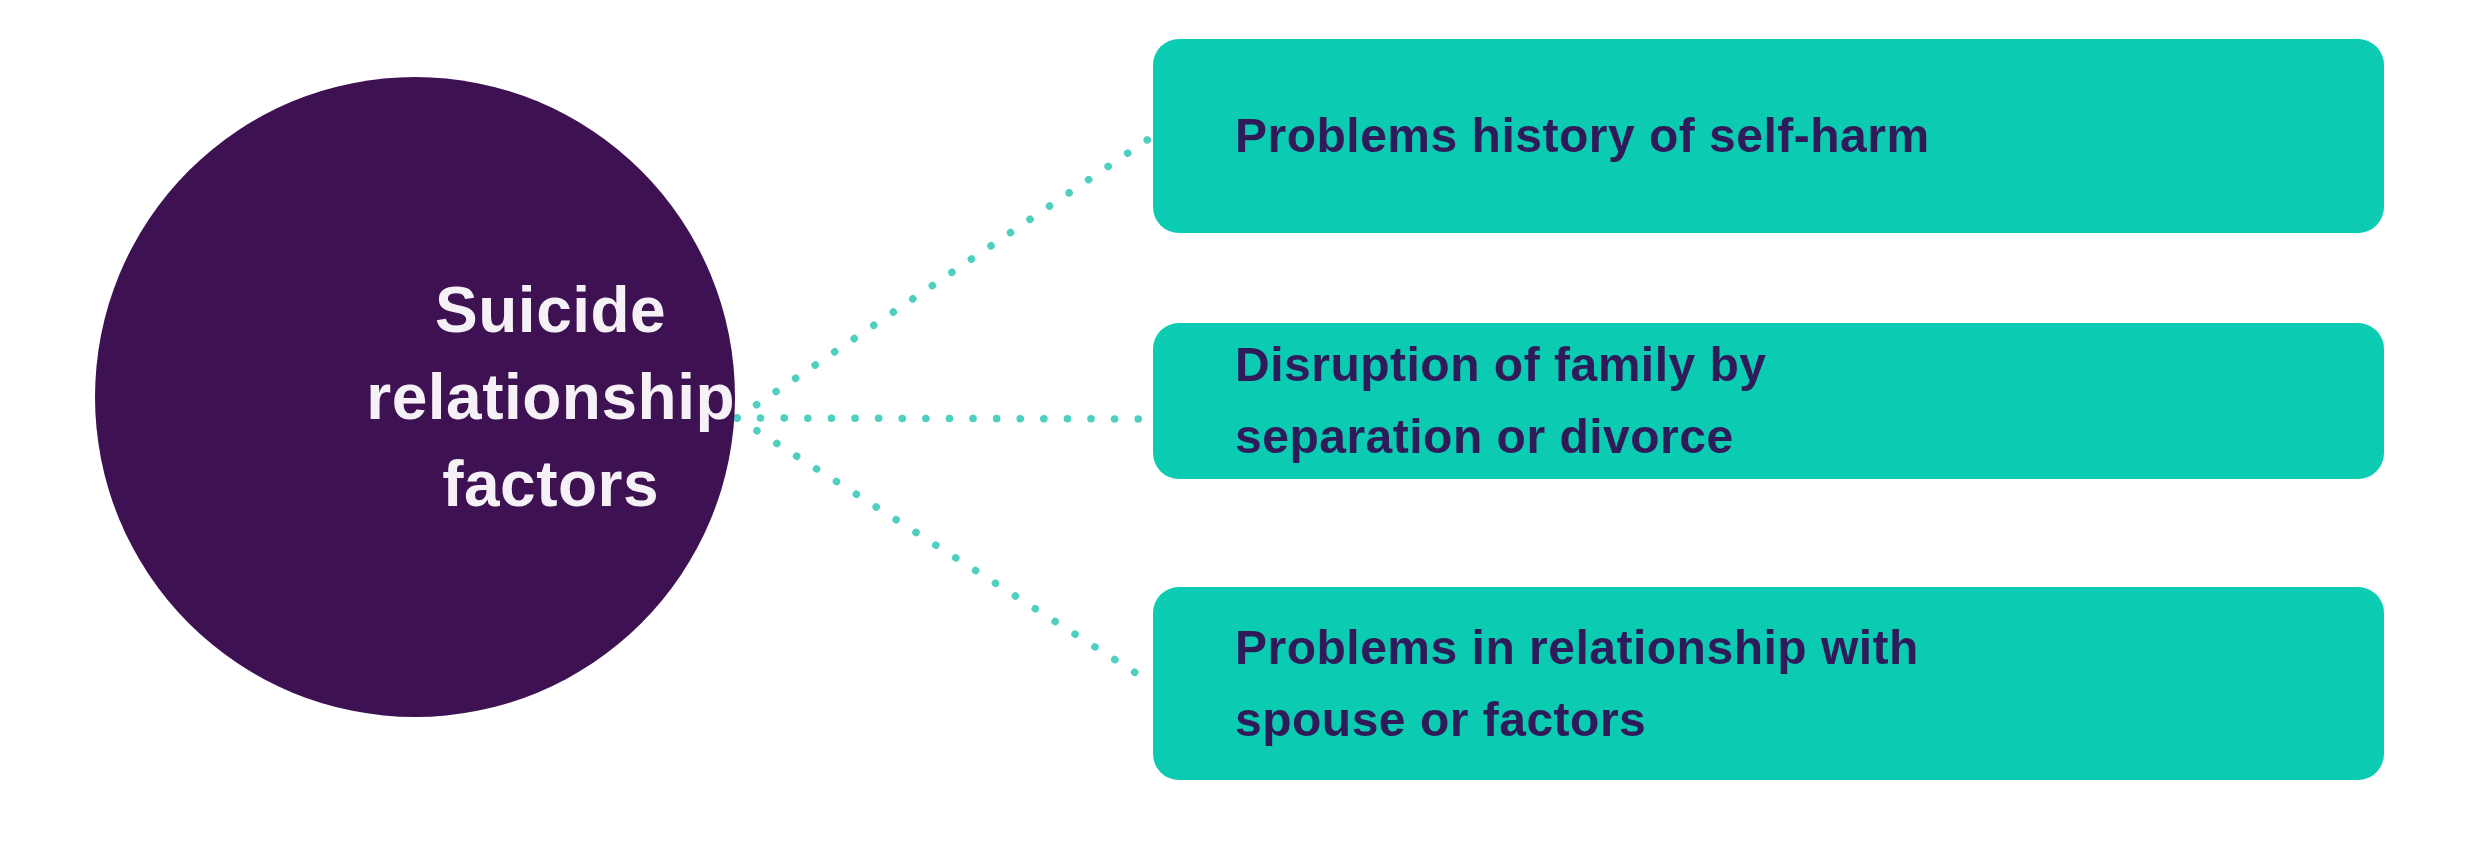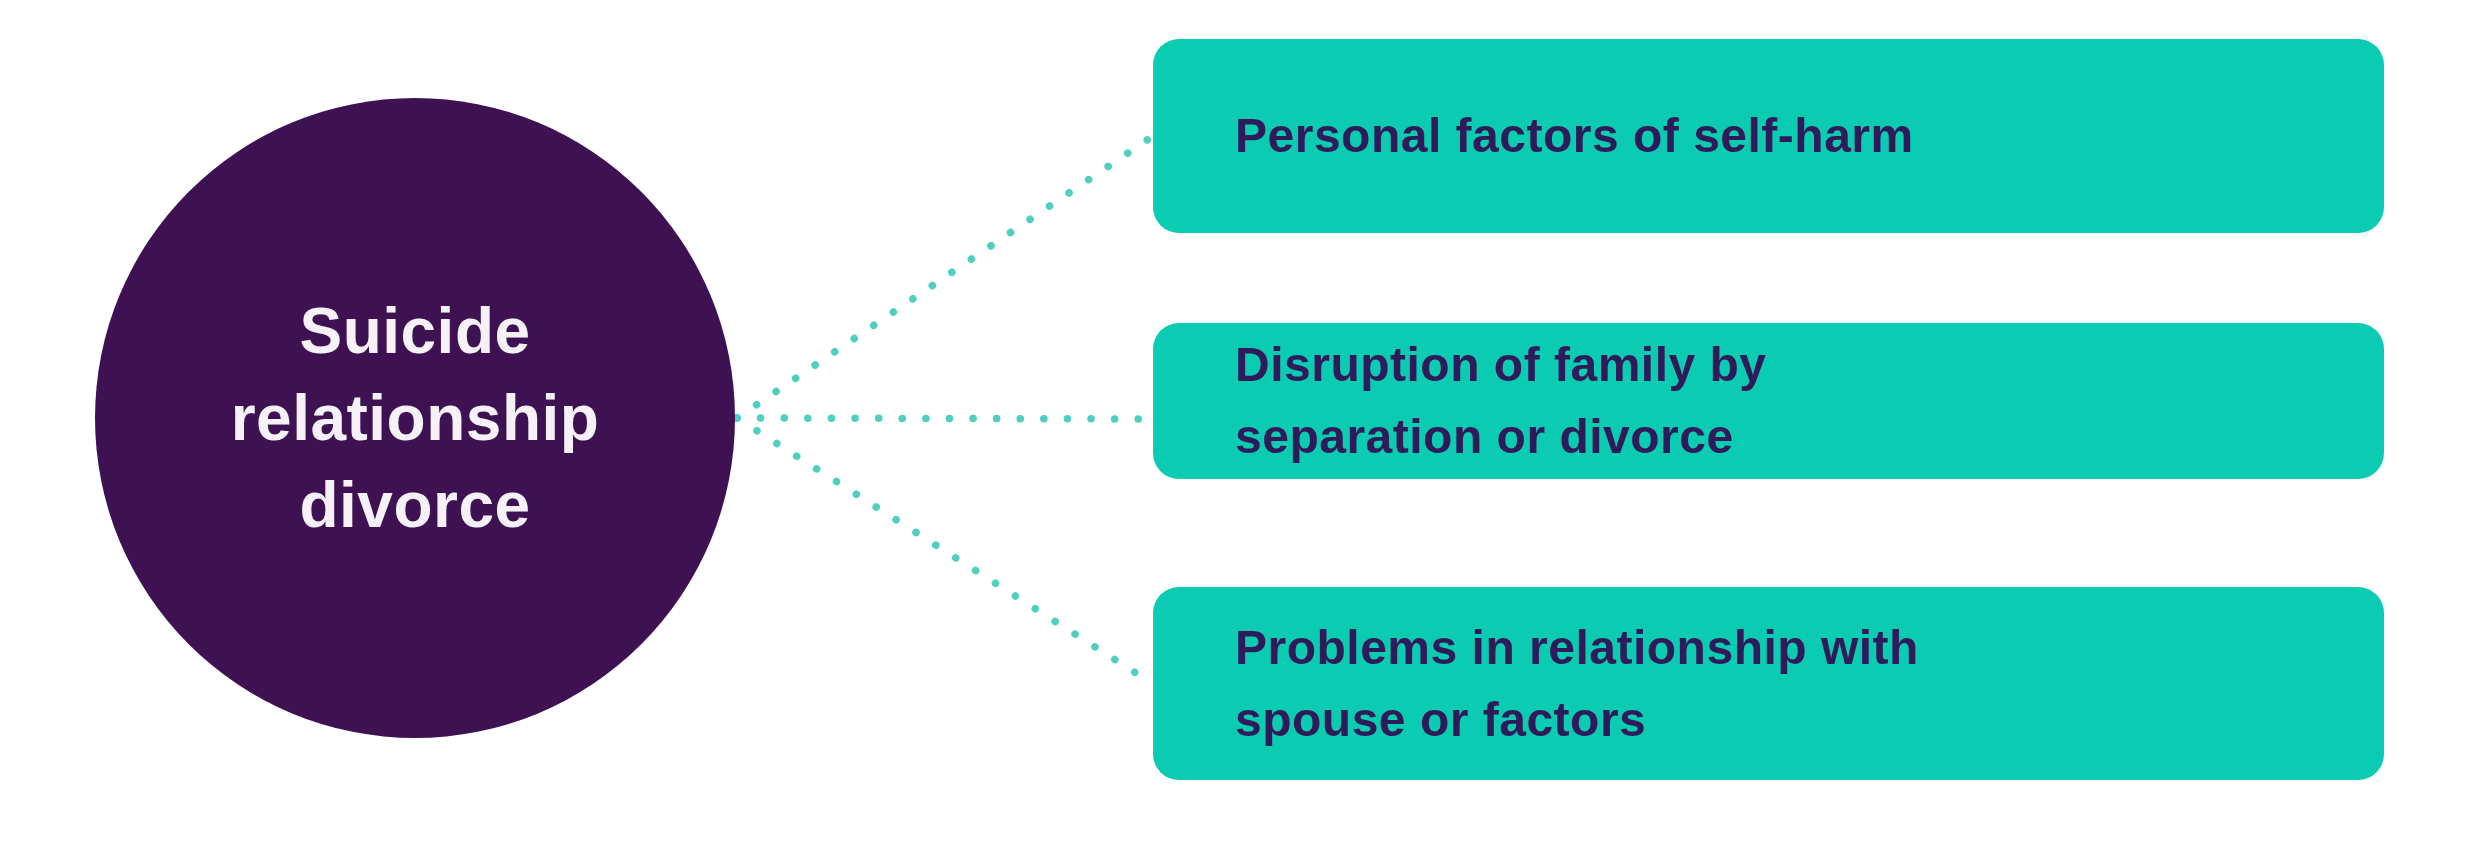--- a/index.html
+++ b/index.html
@@ -18,28 +18,28 @@
   .connectors {
     position: absolute;
     left: 0;
     top: 0;
     width: 2477px;
     height: 843px;
   }
   .central-circle {
     position: absolute;
     left: 95px;
-    top: 98px;
+    top: 77px;
     width: 640px;
     height: 640px;
     border-radius: 50%;
     background: #3d1152;
     display: flex;
     align-items: center;
-    justify-content: center;
+    justify-content: flex-end;
   }
   .central-label {
     color: #f5f1f7;
     font-size: 64px;
     font-weight: 700;
     line-height: 87px;
     text-align: center;
     letter-spacing: 0.5px;
   }
   .central-label span {
@@ -78,26 +78,26 @@
   <svg class="connectors" width="2477" height="843" viewBox="0 0 2477 843" xmlns="http://www.w3.org/2000/svg">
     <line x1="737" y1="418" x2="1153" y2="136" stroke="#4fcfc0" stroke-width="7.5" stroke-dasharray="0.1 23.5" stroke-linecap="round"></line>
     <line x1="737" y1="418" x2="1153" y2="419" stroke="#4fcfc0" stroke-width="7.5" stroke-dasharray="0.1 23.5" stroke-linecap="round"></line>
     <line x1="737" y1="418" x2="1153" y2="684" stroke="#4fcfc0" stroke-width="7.5" stroke-dasharray="0.1 23.5" stroke-linecap="round"></line>
   </svg>
 
   <div class="central-circle">
     <div class="central-label">
       <span>Suicide</span>
       <span>relationship</span>
-      <span>divorce</span>
+      <span>factors</span>
     </div>
   </div>
 
   <div class="factor-box box-1">
-    <span class="box-line">Personal factors of self-harm</span>
+    <span class="box-line">Problems history of self-harm</span>
   </div>
 
   <div class="factor-box box-2">
     <span class="box-line">Disruption of family by</span>
     <span class="box-line">separation or divorce</span>
   </div>
 
   <div class="factor-box box-3">
     <span class="box-line">Problems in relationship with</span>
     <span class="box-line">spouse or factors</span>

